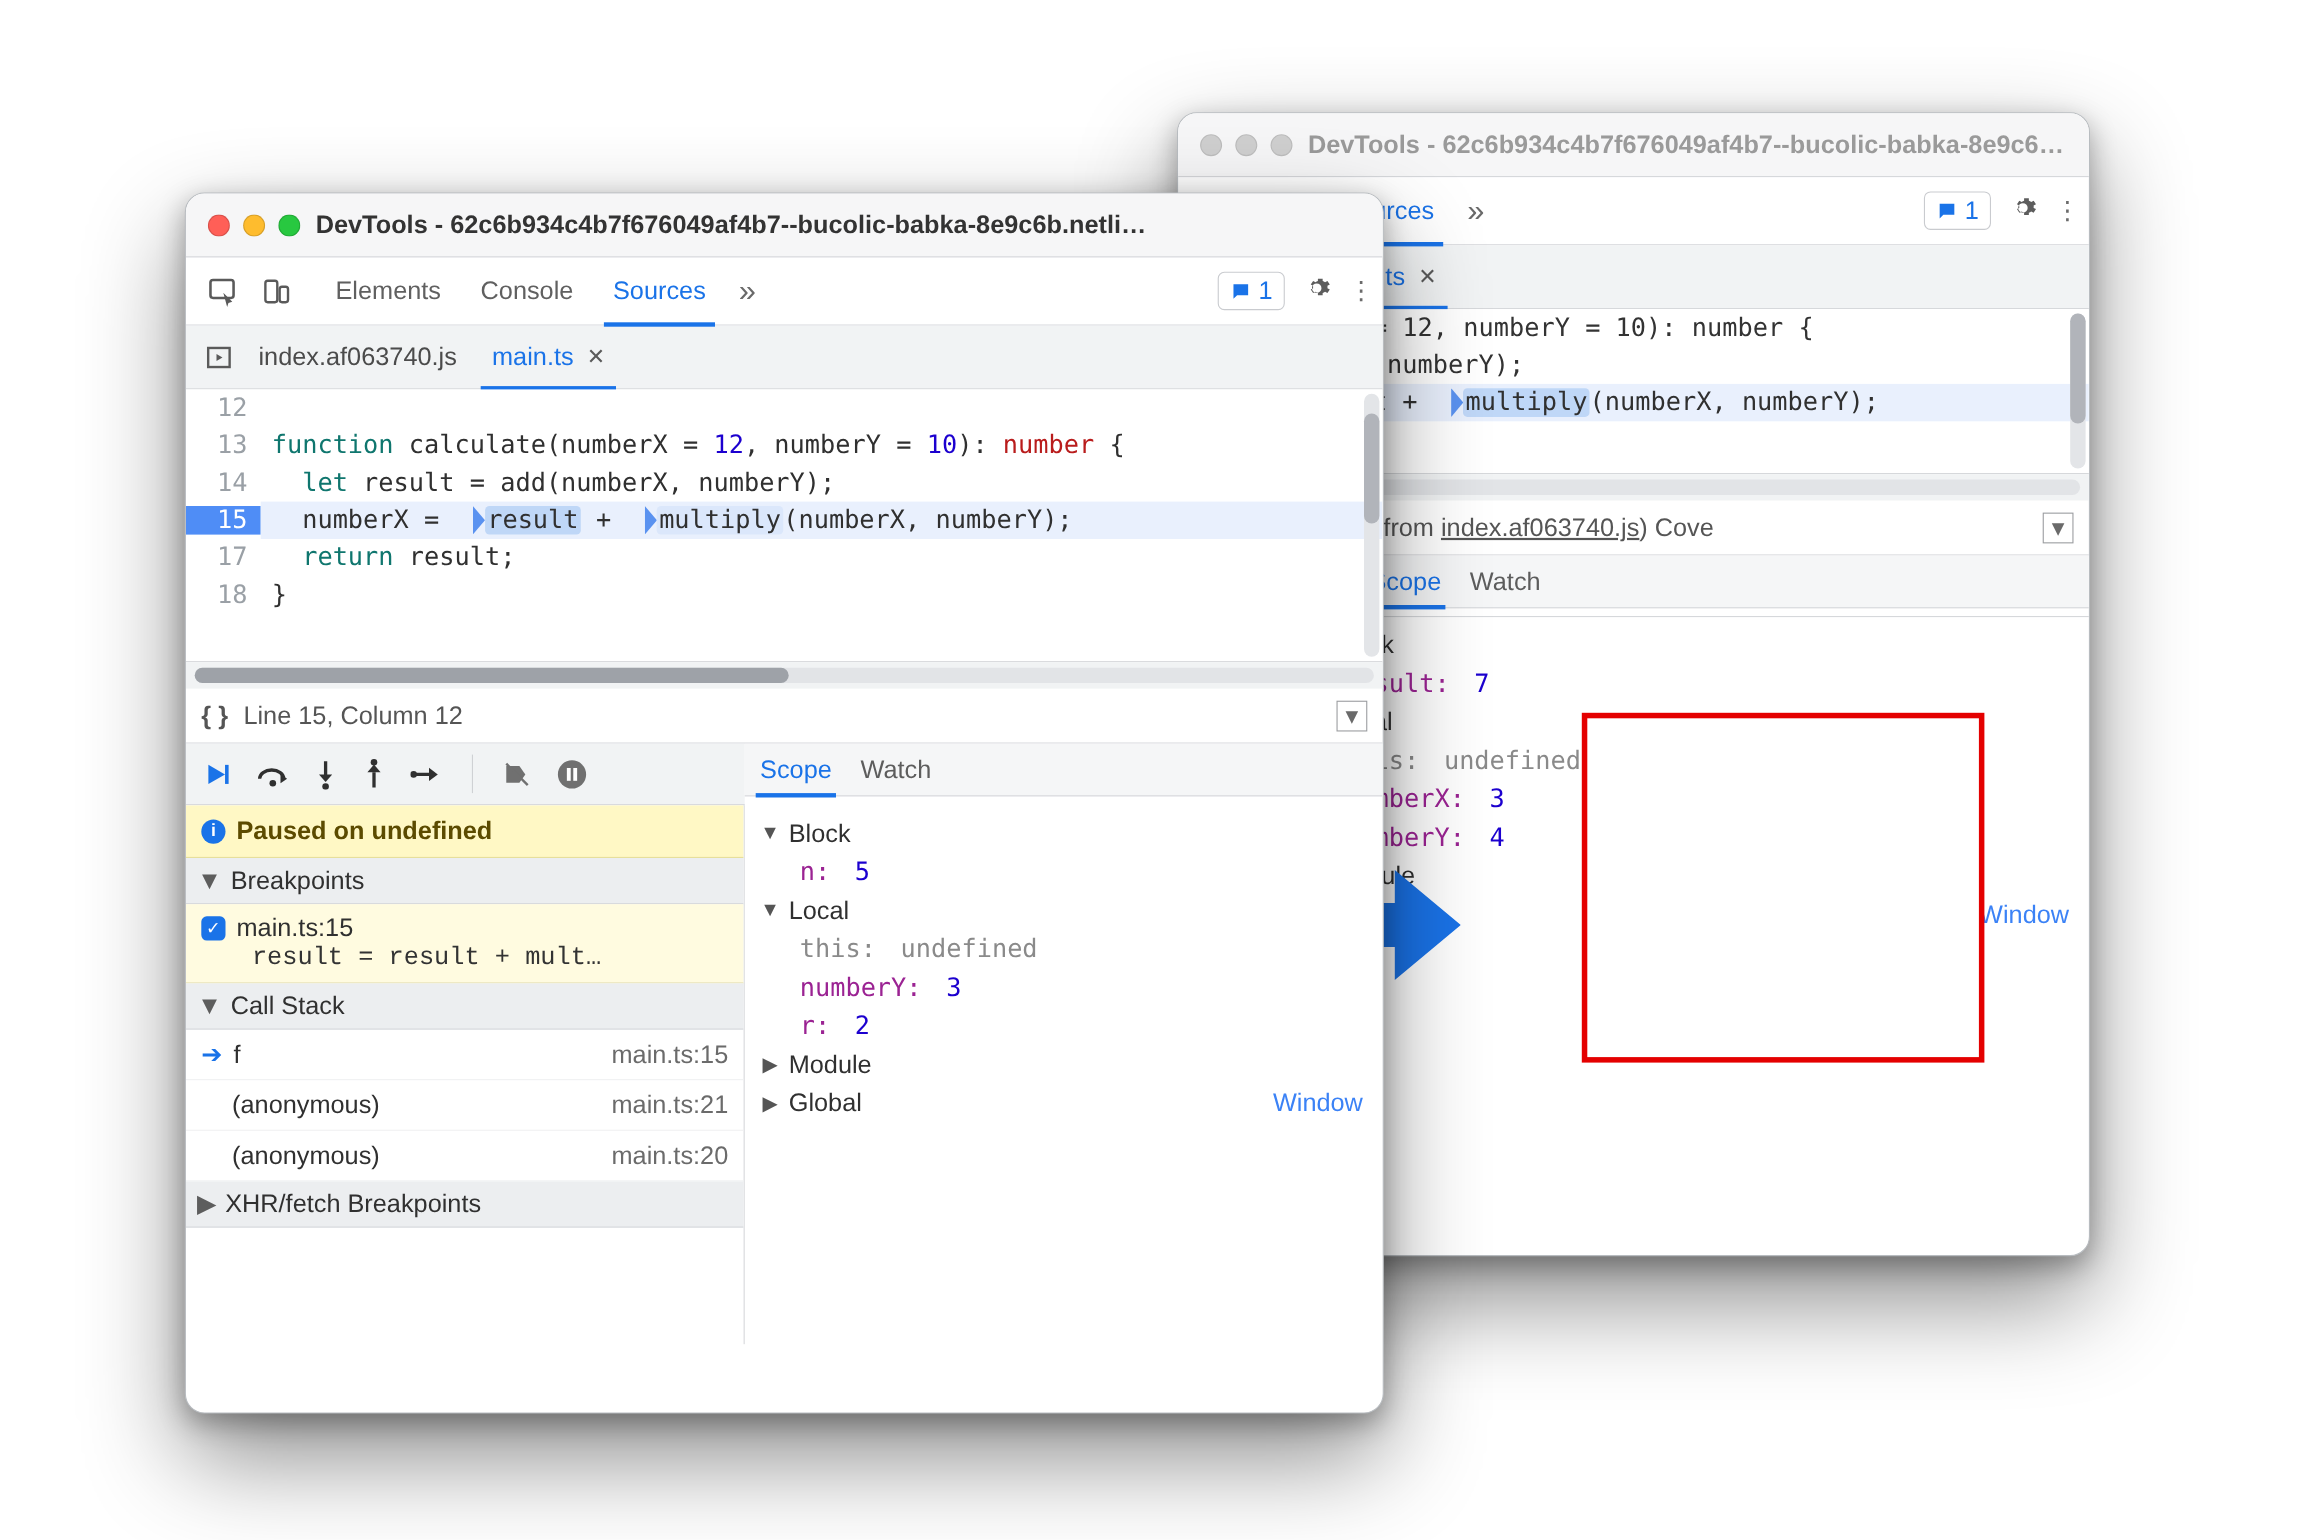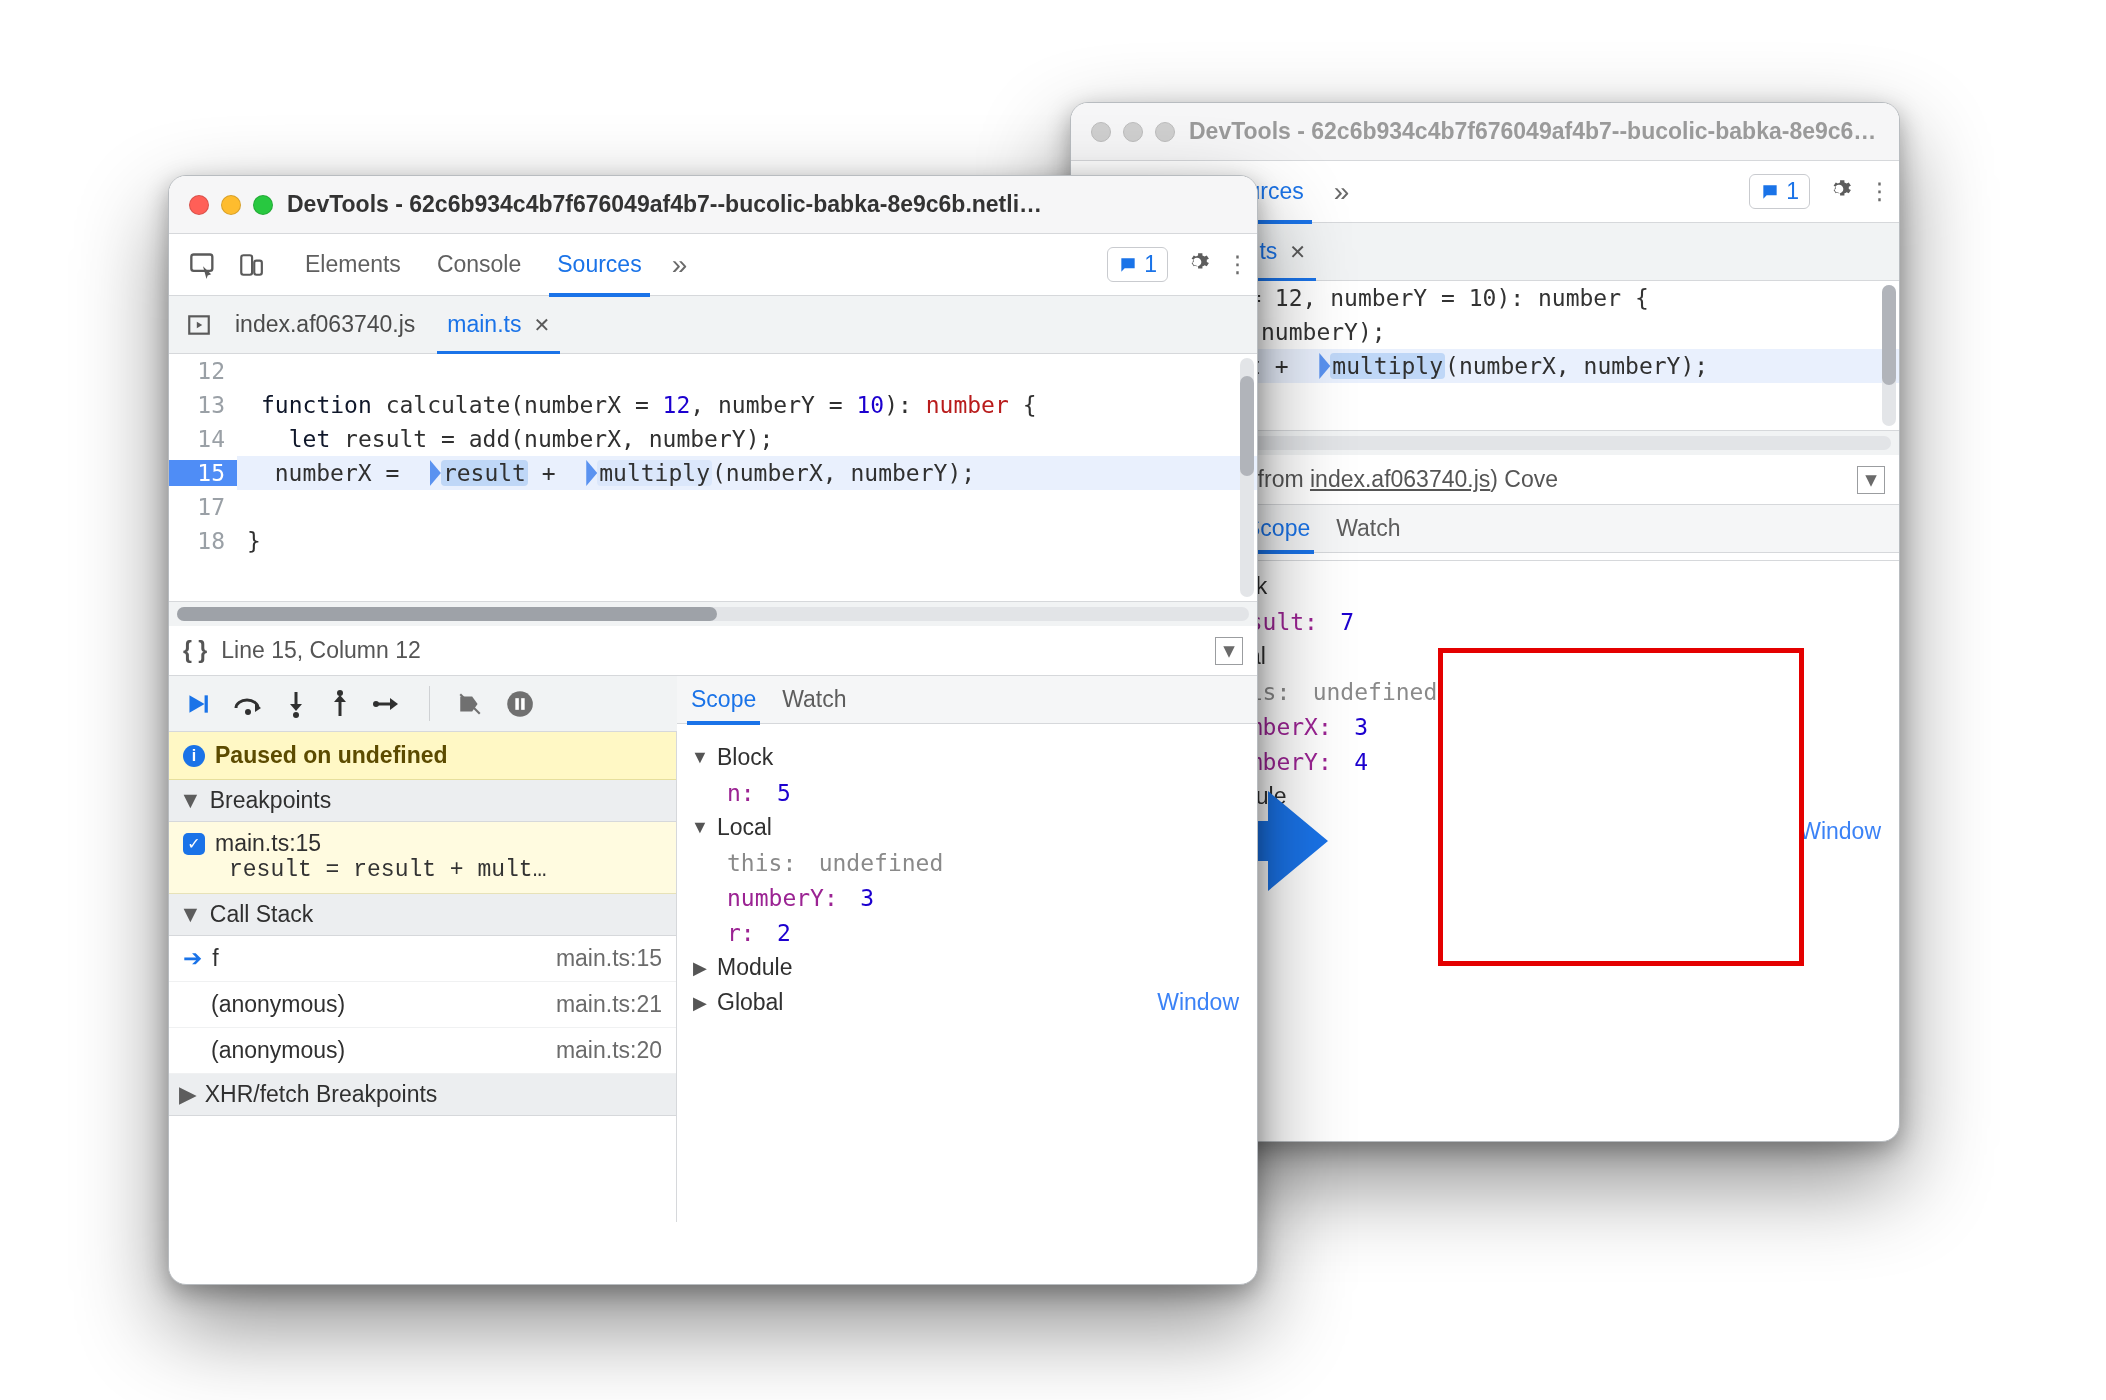--- a/index.html
+++ b/index.html
@@ -93,21 +93,21 @@
   }
   .ftab .close { color:#5a5a5a; font-size:20px; }
 
   
   .editor { position:relative; background:#fff; border-bottom:1px solid #d6d8db; overflow:hidden; }
   .code-row { display:flex; height:34px; align-items:center; }
   .gutter {
     width:68px; text-align:right; padding-right:12px; color:#9aa0a6; font-family:Menlo,Monaco,Consolas,monospace;
   }
   .code { padding-left:10px; font-family:Menlo,Monaco,Consolas,monospace; white-space:pre; }
-  .kw { color:#0f172a;margin-left:14px; }
+  .kw { color:#0f766e; }
   .ty { color:#b91c1c; }
   .num { color:#1c00cf; }
   .fn { color:#333; }
   .cur-line .gutter { background:#4f8df6; color:#fff; }
   .cur-line .code-wrap { background:#e9f0fd; flex:1; height:100%; display:flex; align-items:center; }
   .chip {
     display:inline-block; background:#bfd7f7; border-radius:4px; padding:0 2px; position:relative;
   }
   .chip::before {
     content:''; position:absolute; left:-11px; top:0; bottom:0; width:11px;
@@ -435,20 +435,23 @@
         </div>
       </div>
     <div class="code-row cur-line">
       <div class="gutter">15</div>
       <div class="code-wrap">
           <span class="code"><span>  numberX = </span>&nbsp;&nbsp;<span class="chip">result</span><span> + </span>&nbsp;&nbsp;<span class="chip" style="background:#dbe7fb">multiply</span><span>(numberX, numberY);</span></span>
         </div>
     </div>
     <div class="code-row">
         <div class="gutter">17</div>
+        <div class="code-wrap-plain">
+          <span class="code"><span class="kw">  return</span><span> result;</span></span>
+        </div>
       </div>
     <div class="code-row">
         <div class="gutter">18</div>
         <div class="code-wrap-plain">
           <span class="code"><span>}</span></span>
         </div>
       </div>
     <div class="editor-scroll">
         <div class="editor-thumb" style="top:18px"></div>
       </div>

